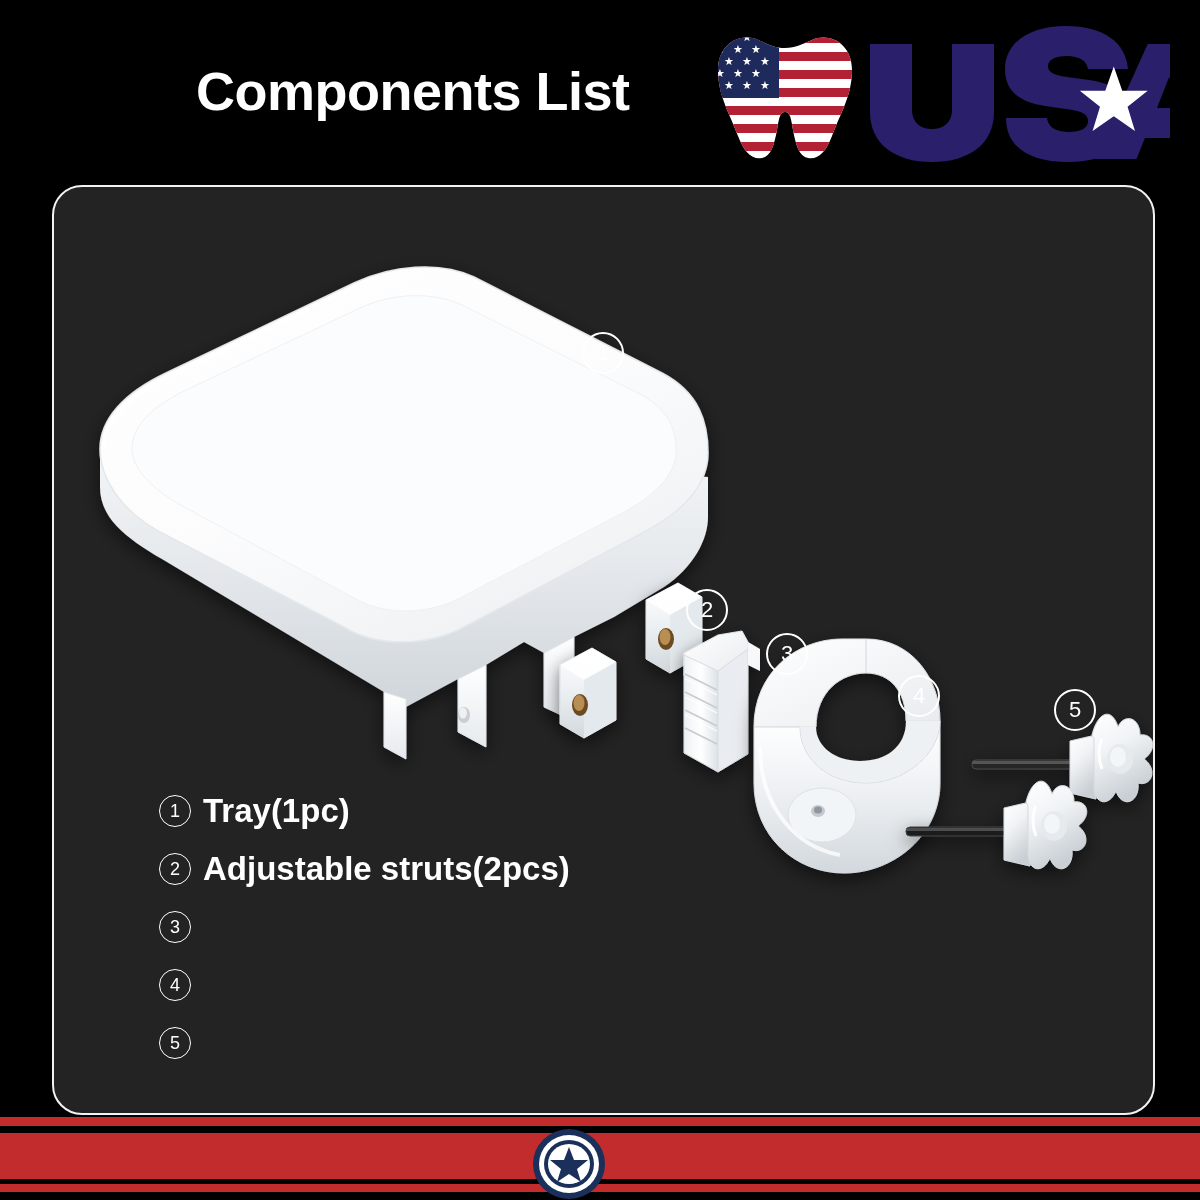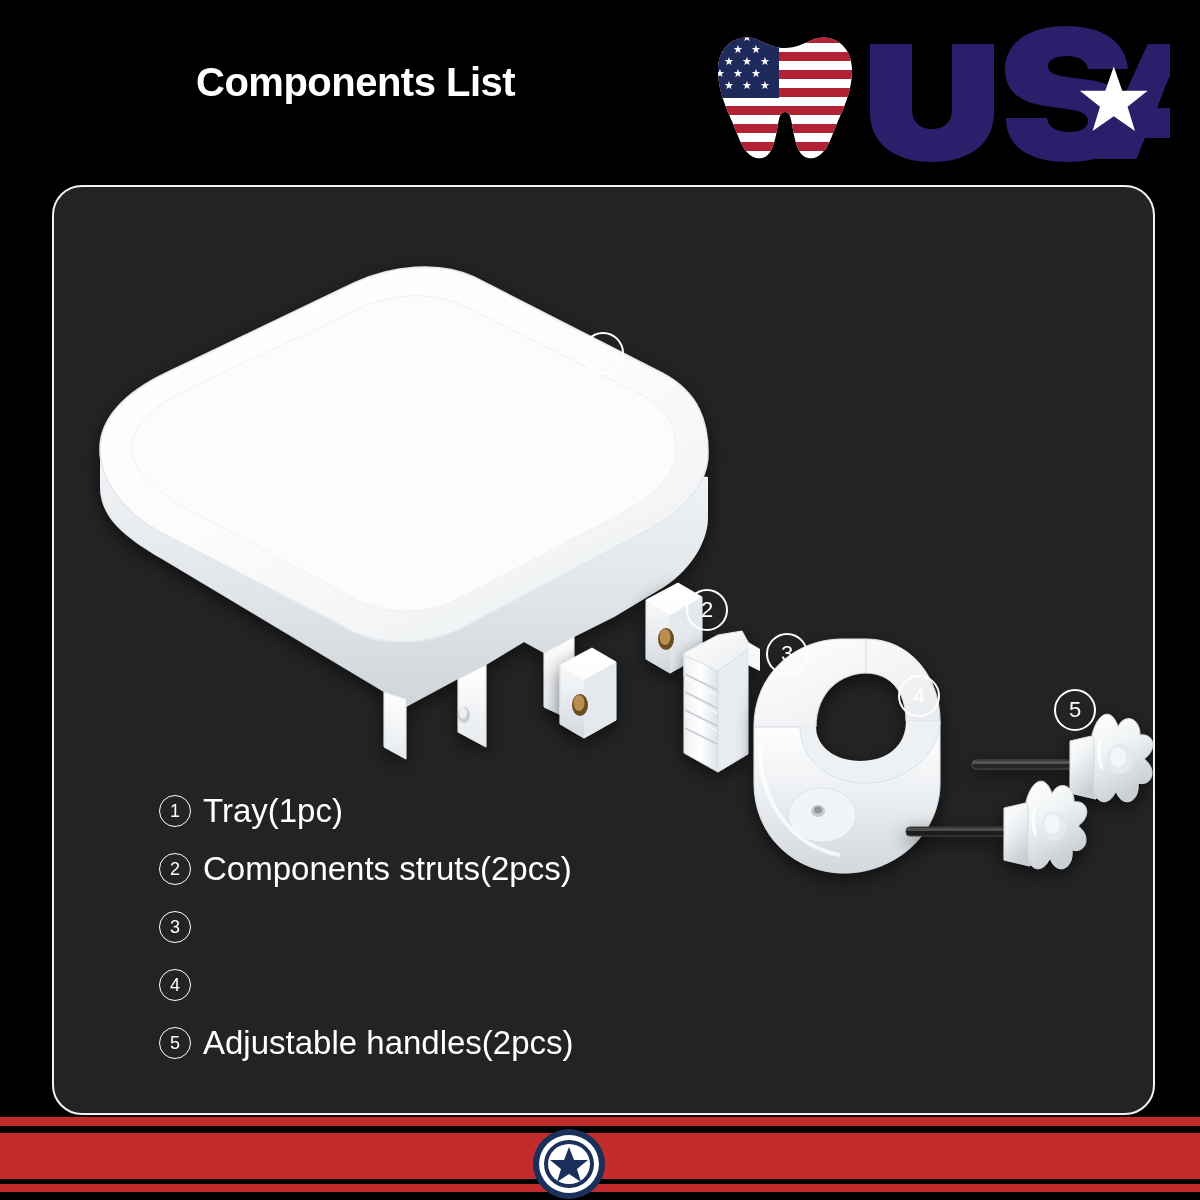--- a/index.html
+++ b/index.html
@@ -7,21 +7,21 @@
     width:1200px;height:1200px;overflow:hidden;position:relative;
     font-family:"Liberation Sans","DejaVu Sans",sans-serif;
     background:#000000;
   }
   #root{position:absolute;inset:0;background:#000000;}
 
   
   .header{position:absolute;left:0;top:0;width:1200px;height:185px;}
   .page-title{
     position:absolute;left:196px;top:60px;
-    font-size:40px;font-weight:bold;color:#ffffff;
+    font-size:54px;font-weight:bold;color:#ffffff;
     letter-spacing:-0.5px;white-space:nowrap;
   }
   .brand{position:absolute;left:700px;top:26px;width:470px;height:140px;}
   .brand svg{display:block;}
 
   
   .card{
     position:absolute;left:52px;top:185px;width:1103px;height:930px;
     background:#232323;border:2px solid #f2f2f2;border-radius:30px;
     box-sizing:border-box;overflow:hidden;
@@ -42,21 +42,21 @@
   .legend{position:absolute;left:105px;top:595px;z-index:30;}
   .legend-row{
     display:flex;align-items:center;gap:12px;
     height:58px;color:#ffffff;font-size:33px;white-space:nowrap;
   }
   .legend-num{
     flex:0 0 auto;width:30px;height:30px;border-radius:50%;
     border:1.6px solid #ffffff;display:flex;align-items:center;
     justify-content:center;font-size:18px;line-height:1;
   }
-  .legend-label{font-size:33px;color:#ffffff;}
+  .legend-label{font-size:33px;color:#ffffff;font-weight:bold;}
 
   
   .banner{position:absolute;left:0;top:1115px;width:1200px;height:85px;background:#000;}
   .stripe{position:absolute;left:0;width:1200px;background:#c22c2c;}
   .s-thin-top{top:2px;height:9px;}
   .s-thick{top:18px;height:46px;}
   .s-thin-bot{top:69px;height:8px;}
   .emblem{
     position:absolute;left:532px;top:1128px;width:74px;height:72px;z-index:10;
   }
@@ -372,31 +372,30 @@
       <div class="callout" style="left:844px;top:488px;">4</div>
       <div class="callout" style="left:1000px;top:502px;">5</div>
 
       <div class="legend">
         <div class="legend-row">
           <span class="legend-num">1</span>
           <span class="legend-label">Tray(1pc)</span>
         </div>
         <div class="legend-row">
           <span class="legend-num">2</span>
-          <span class="legend-label">Components struts(2pcs)</span>
+          <span class="legend-label">Adjustable struts(2pcs)</span>
         </div>
         <div class="legend-row">
           <span class="legend-num">3</span>
         </div>
         <div class="legend-row">
           <span class="legend-num">4</span>
         </div>
         <div class="legend-row">
           <span class="legend-num">5</span>
-          <span class="legend-label">Adjustable handles(2pcs)</span>
         </div>
       </div>
 
     </div>
   </div>
 
   <div class="banner">
     <div class="stripe s-thin-top"></div>
     <div class="stripe s-thick"></div>
     <div class="stripe s-thin-bot"></div>

